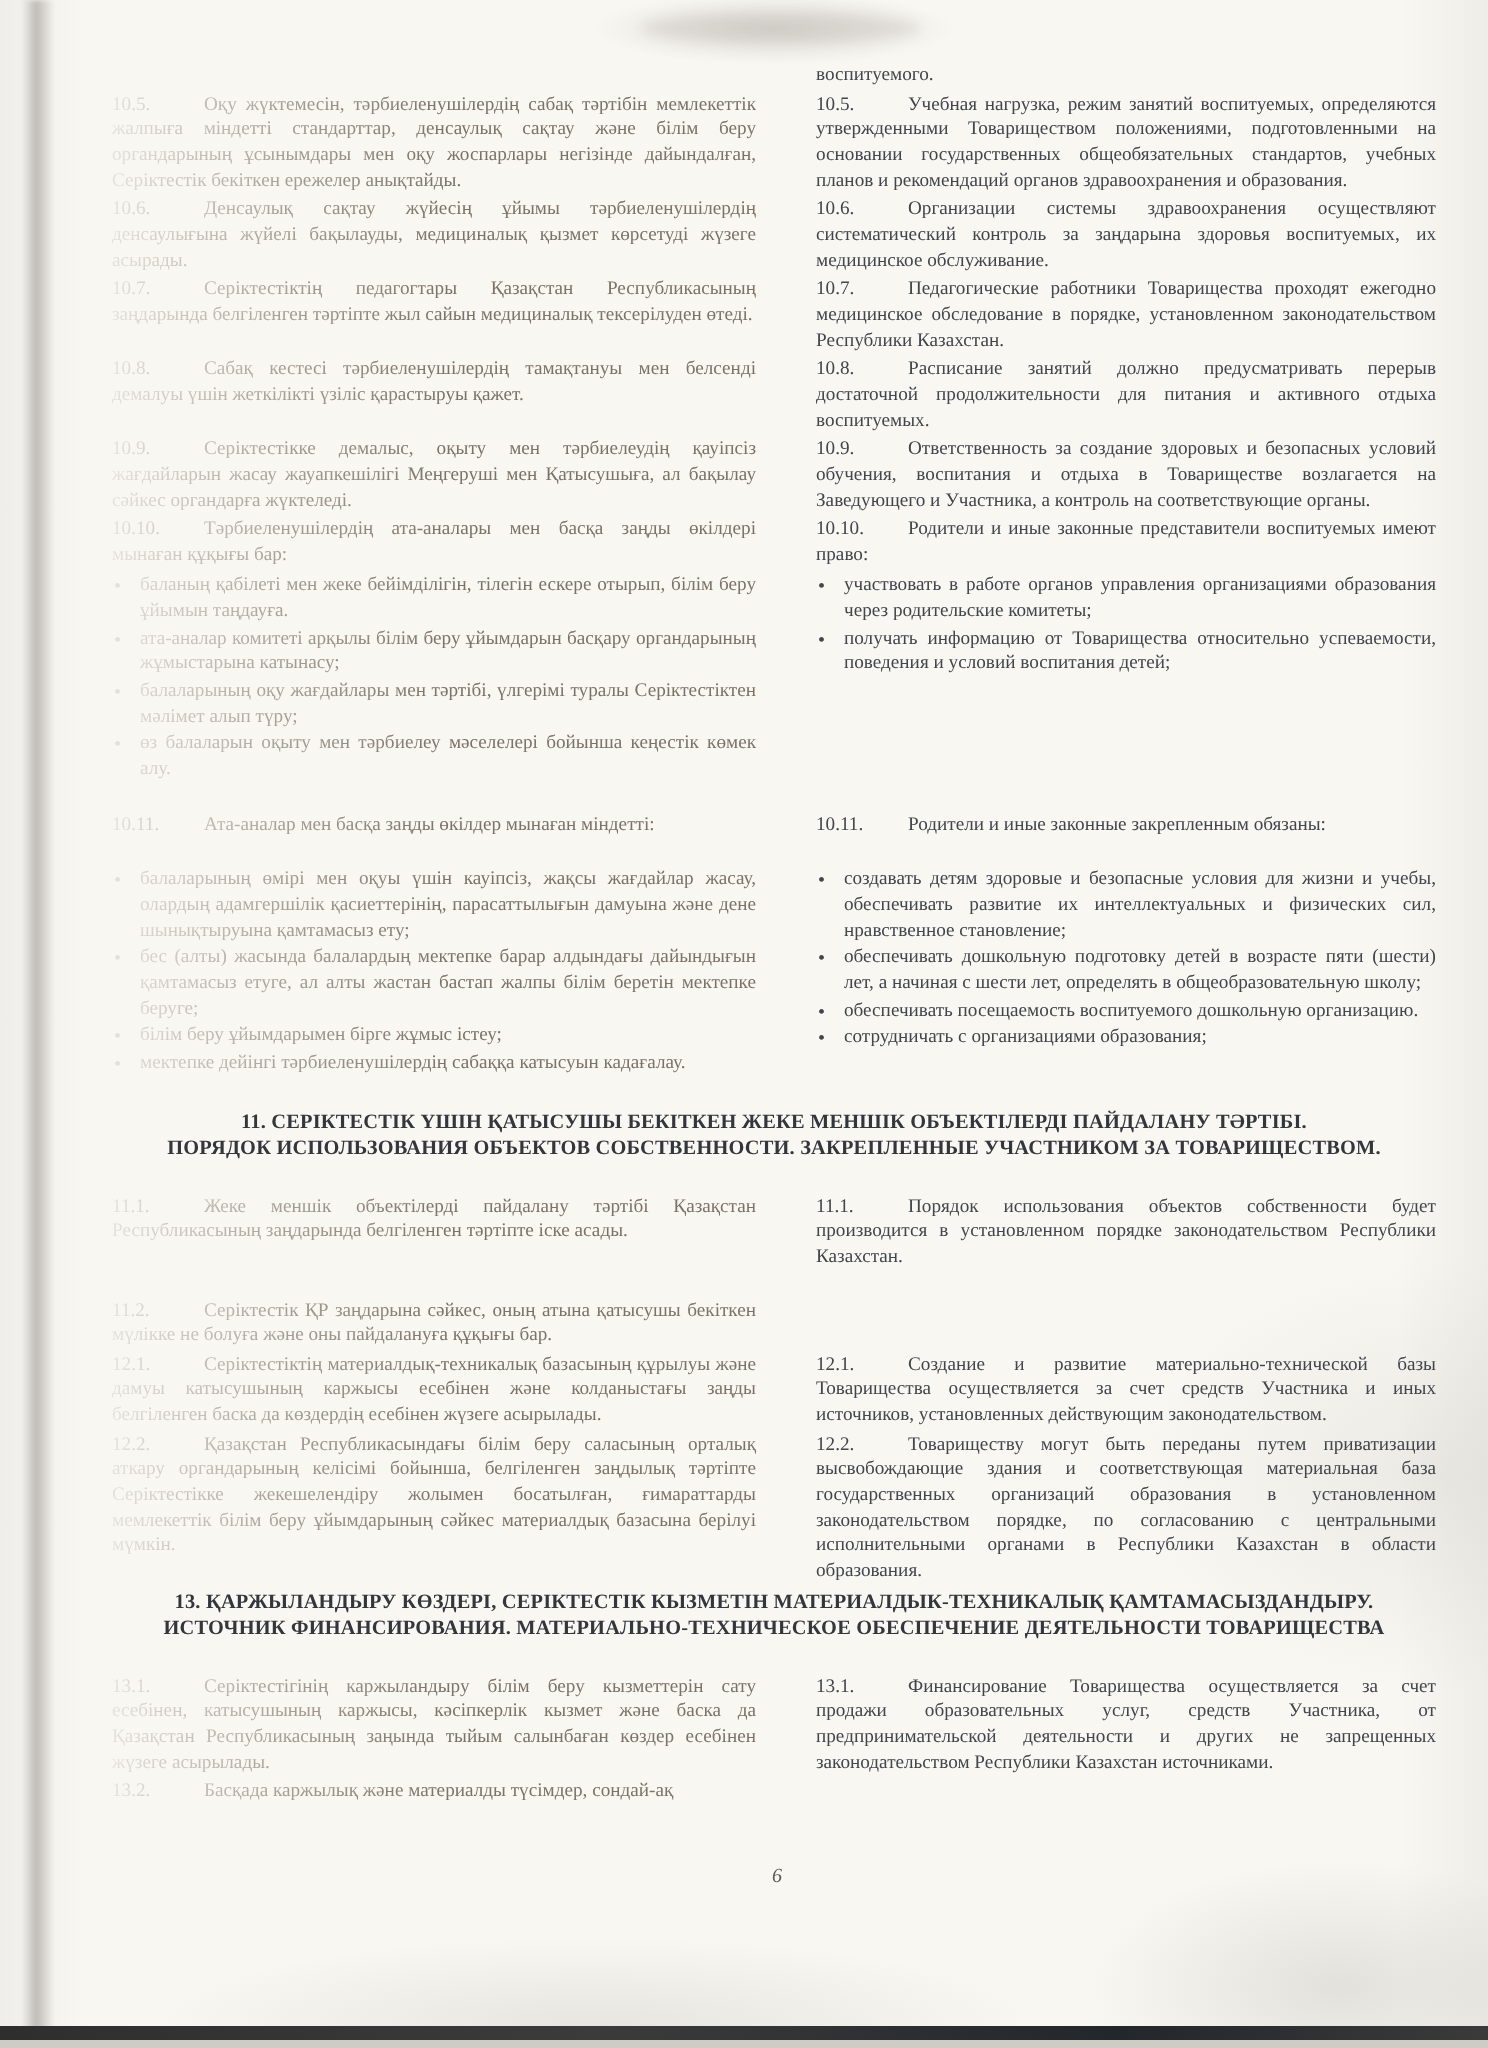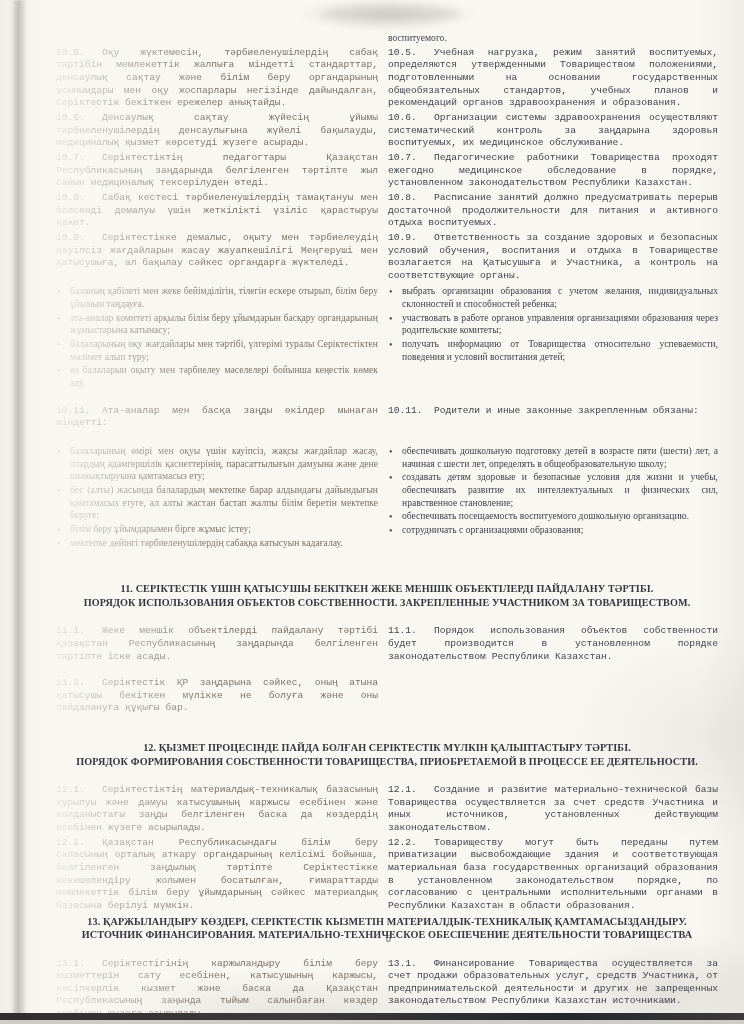--- a/index.html
+++ b/index.html
@@ -28,48 +28,48 @@
     position:absolute;left:0;bottom:4px;width:744px;height:7px;
     background:linear-gradient(90deg,#2e2e2e,#3b3b3b 40%,#22272b 75%,#3a3a3a);
   }
   .bottom-strip{
     position:absolute;left:0;bottom:0;width:744px;height:4px;background:#cfccc6;
   }
   .content{
     position:absolute;top:32px;left:56px;width:662px;
     color:#41454c;
   }
-  .row{display:flex;gap:10px;margin-bottom:2px;}
+  .row{display:flex;gap:30px;margin-bottom:2px;}
   .cell{box-sizing:border-box;position:relative;}
   .cell.kk{width:322px;color:#7b7268;}
   .cell.ru{flex:1;color:#41454c;}
   
   .cell.kk::after{
     content:"";position:absolute;inset:0;pointer-events:none;
     background:linear-gradient(90deg, rgba(248,247,242,0.85) 0%, rgba(248,247,242,0.35) 26%, rgba(248,247,242,0) 52%);
   }
   p.clause{
-    margin:0;font-size:9.6px;line-height:1.32;text-align:justify;font-family:Liberation Mono, monospace;
+    margin:0;font-size:9.6px;line-height:1.32;text-align:justify;
   }
   p.cont{margin:0;font-size:9.6px;line-height:1.32;}
   span.num{display:inline-block;min-width:46px;}
   ul.bullets{
     margin:1px 0 0 0;padding:0 0 0 14px;list-style:none;
     font-size:9.6px;line-height:1.32;
   }
   ul.bullets li{position:relative;text-align:justify;margin:0 0 1px 0;}
   ul.bullets li::before{
     content:"\2022";position:absolute;left:-13px;top:0;font-size:10px;
   }
   .spacer-sm{height:12px;}
   .section-header{
     margin:0;color:#33363c;font-weight:bold;text-align:center;
     font-size:10.2px;line-height:1.32;letter-spacing:0.1px;
   }
-  .header-block-11{margin-top:32px;margin-bottom:16px;}
+  .header-block-11{margin-top:15px;margin-bottom:16px;}
   .header-block-12{margin-top:26px;margin-bottom:16px;}
   .header-block-13{margin-bottom:16px;}
   .page-mark{
     position:absolute;left:386px;top:933px;font-size:10px;color:#5c5a56;
     font-style:italic;
   }
   .smudge-top{
     position:absolute;left:320px;top:6px;width:140px;height:16px;
     background:rgba(150,144,136,0.18);filter:blur(3px);border-radius:50%;
   }
@@ -124,37 +124,44 @@
       <div class="cell ru">
         <p class="clause"><span class="num">10.8.</span><span>Расписание занятий должно предусматривать перерыв достаточной продолжительности для питания и активного отдыха воспитуемых.</span></p>
       </div>
     </div>
 
     <div class="row">
       <div class="cell kk">
         <p class="clause"><span class="num">10.9.</span><span>Серіктестікке демалыс, оқыту мен тәрбиелеудің қауіпсіз жағдайларын жасау жауапкешілігі Меңгеруші мен Қатысушыға, ал бақылау сәйкес органдарға жүктеледі.</span></p>
       </div>
       <div class="cell ru">
-        <p class="clause"><span class="num">10.9.</span><span>Ответственность за создание здоровых и безопасных условий обучения, воспитания и отдыха в Товариществе возлагается на Қатысушыға и Участника, а контроль на соответствующие органы.</span></p>
-      </div>
-    </div>
-
+        <p class="clause"><span class="num">10.9.</span><span>Ответственность за создание здоровых и безопасных условий обучения, воспитания и отдыха в Товариществе возлагается на Заведующего и Участника, а контроль на соответствующие органы.</span></p>
+      </div>
+    </div>
+
+    <div class="row">
+      <div class="cell kk">
+        <p class="clause"><span class="num">10.10.</span><span>Тәрбиеленушілердің ата-аналары мен басқа заңды өкілдері мынаған құқығы бар:</span></p>
+      </div>
+      <div class="cell ru">
+        <p class="clause"><span class="num">10.10.</span><span>Родители и иные законные представители воспитуемых имеют право:</span></p>
+      </div>
+    </div>
 
     <div class="row">
       <div class="cell kk">
         <ul class="bullets">
           <li>баланың қабілеті мен жеке бейімділігін, тілегін ескере отырып, білім беру ұйымын таңдауға.</li>
           <li>ата-аналар комитеті арқылы білім беру ұйымдарын басқару органдарының жұмыстарына катынасу;</li>
           <li>балаларының оқу жағдайлары мен тәртібі, үлгерімі туралы Серіктестіктен мәлімет алып түру;</li>
           <li>өз балаларын оқыту мен тәрбиелеу мәселелері бойынша кеңестік көмек алу.</li>
         </ul>
       </div>
       <div class="cell ru">
         <ul class="bullets">
-          <li>выбрать организации образования с учетом желания, индивидуальных склонностей и способностей ребенка;</li>
           <li>участвовать в работе органов управления организациями образования через родительские комитеты;</li>
           <li>получать информацию от Товарищества относительно успеваемости, поведения и условий воспитания детей;</li>
         </ul>
       </div>
     </div>
 
     <div class="spacer-sm"></div>
 
     <div class="row">
       <div class="cell kk">
@@ -171,22 +178,22 @@
       <div class="cell kk">
         <ul class="bullets">
           <li>балаларының өмірі мен оқуы үшін кауіпсіз, жақсы жағдайлар жасау, олардың адамгершілік қасиеттерінің, парасаттылығын дамуына және дене шынықтыруына қамтамасыз ету;</li>
           <li>бес (алты) жасында балалардың мектепке барар алдындағы дайындығын қамтамасыз етуге, ал алты жастан бастап жалпы білім беретін мектепке беруге;</li>
           <li>білім беру ұйымдарымен бірге жұмыс істеу;</li>
           <li>мектепке дейінгі тәрбиеленушілердің сабаққа катысуын кадағалау.</li>
         </ul>
       </div>
       <div class="cell ru">
         <ul class="bullets">
+          <li>создавать детям здоровые и безопасные условия для жизни и учебы, обеспечивать развитие их интеллектуальных и физических сил, нравственное становление;</li>
           <li>обеспечивать дошкольную подготовку детей в возрасте пяти (шести) лет, а начиная с шести лет, определять в общеобразовательную школу;</li>
-          <li>создавать детям здоровые и безопасные условия для жизни и учебы, обеспечивать развитие их интеллектуальных и физических сил, нравственное становление;</li>
           <li>обеспечивать посещаемость воспитуемого дошкольную организацию.</li>
           <li>сотрудничать с организациями образования;</li>
         </ul>
       </div>
     </div>
 
     <div class="header-block-11">
       <p class="section-header">11. СЕРІКТЕСТІК ҮШІН ҚАТЫСУШЫ БЕКІТКЕН ЖЕКЕ МЕНШІК ОБЪЕКТІЛЕРДІ ПАЙДАЛАНУ ТӘРТІБІ.</p>
       <p class="section-header">ПОРЯДОК ИСПОЛЬЗОВАНИЯ ОБЪЕКТОВ СОБСТВЕННОСТИ. ЗАКРЕПЛЕННЫЕ УЧАСТНИКОМ ЗА ТОВАРИЩЕСТВОМ.</p>
     </div>
@@ -201,24 +208,20 @@
     </div>
 
     <div class="spacer-sm"></div>
 
     <div class="row">
       <div class="cell kk">
         <p class="clause"><span class="num">11.2.</span><span>Серіктестік ҚР заңдарына сәйкес, оның атына қатысушы бекіткен мүлікке не болуға және оны пайдалануға құқығы бар.</span></p>
       </div>
     </div>
 
-    <div class="header-block-12">
-      <p class="section-header">12. ҚЫЗМЕТ ПРОЦЕСІНДЕ ПАЙДА БОЛҒАН СЕРІКТЕСТІК МҮЛКІН ҚАЛЫПТАСТЫРУ ТӘРТІБІ.</p>
-      <p class="section-header">ПОРЯДОК ФОРМИРОВАНИЯ СОБСТВЕННОСТИ ТОВАРИЩЕСТВА, ПРИОБРЕТАЕМОЙ В ПРОЦЕССЕ ЕЕ ДЕЯТЕЛЬНОСТИ.</p>
-    </div>
 
     <div class="row">
       <div class="cell kk">
         <p class="clause"><span class="num">12.1.</span><span>Серіктестіктің материалдық-техникалық базасының құрылуы және дамуы катысушының каржысы есебінен және колданыстағы заңды белгіленген баска да көздердің есебінен жүзеге асырылады.</span></p>
       </div>
       <div class="cell ru">
         <p class="clause"><span class="num">12.1.</span><span>Создание и развитие материально-технической базы Товарищества осуществляется за счет средств Участника и иных источников, установленных действующим законодательством.</span></p>
       </div>
     </div>
 

